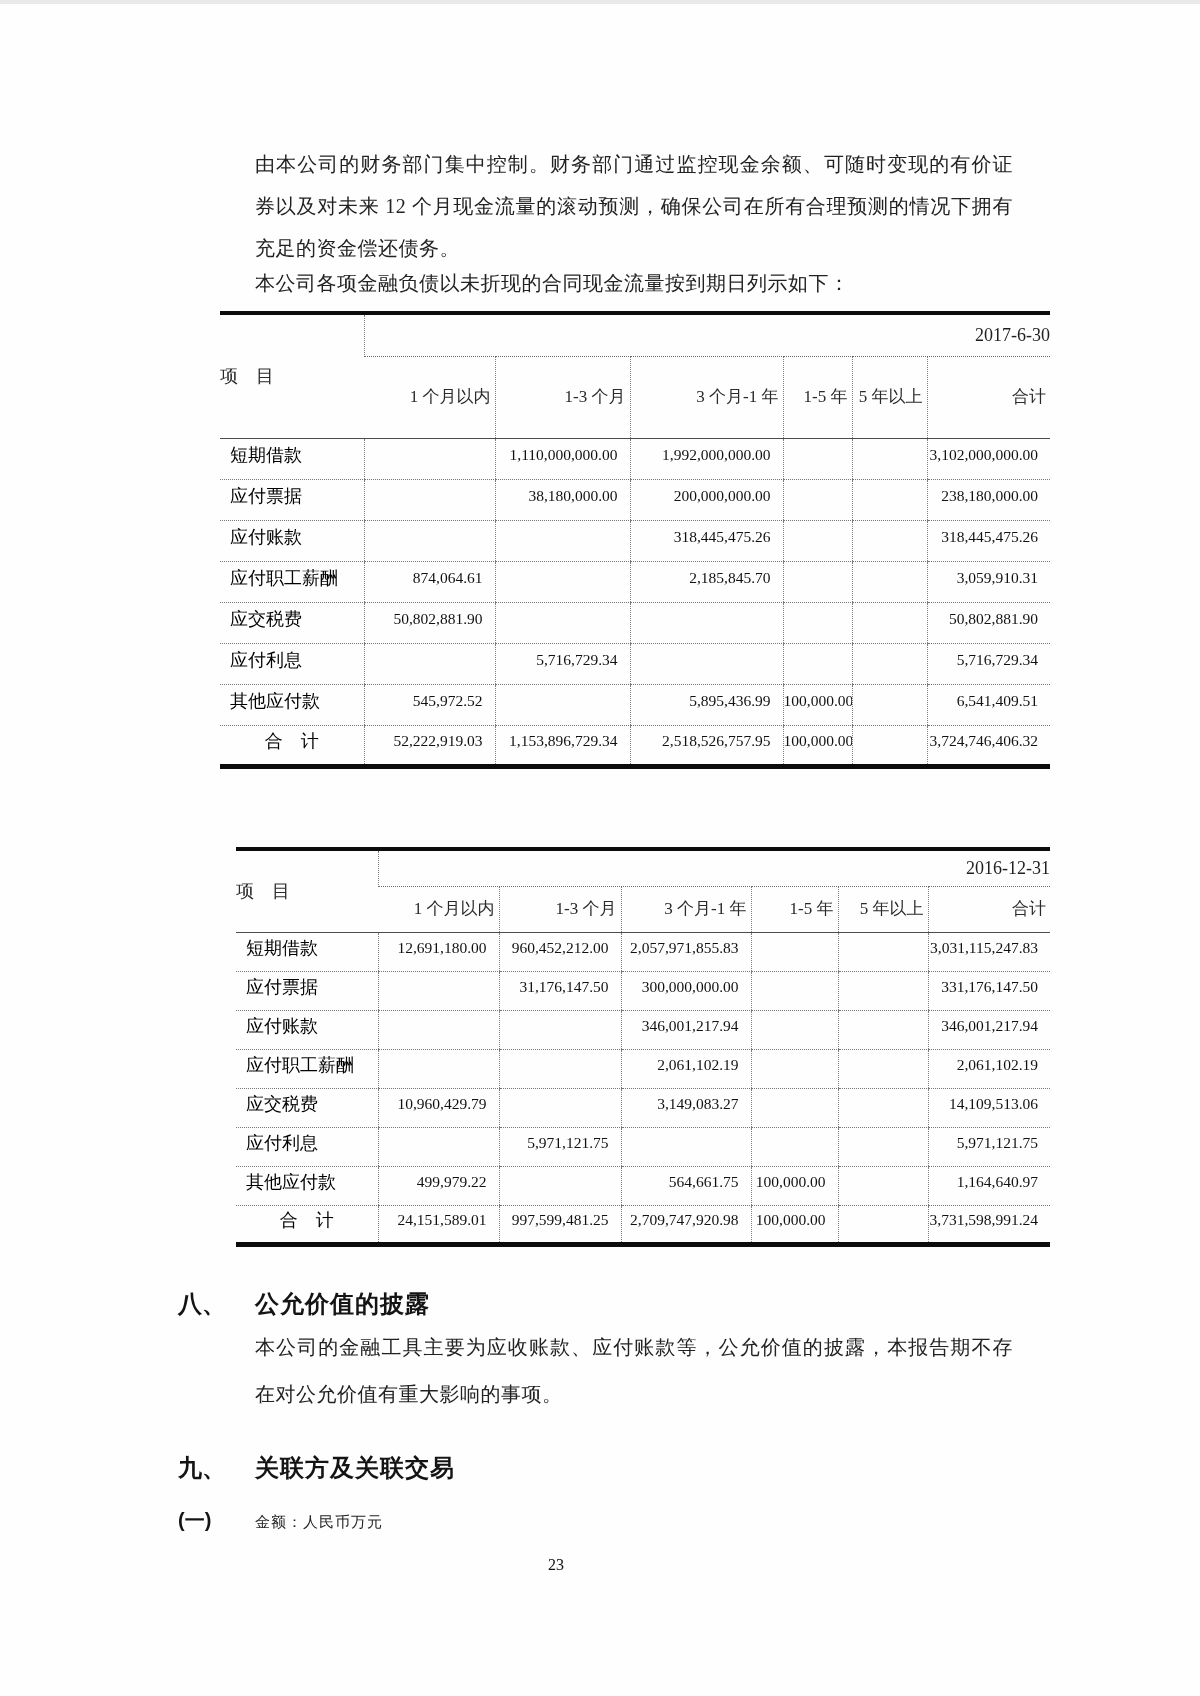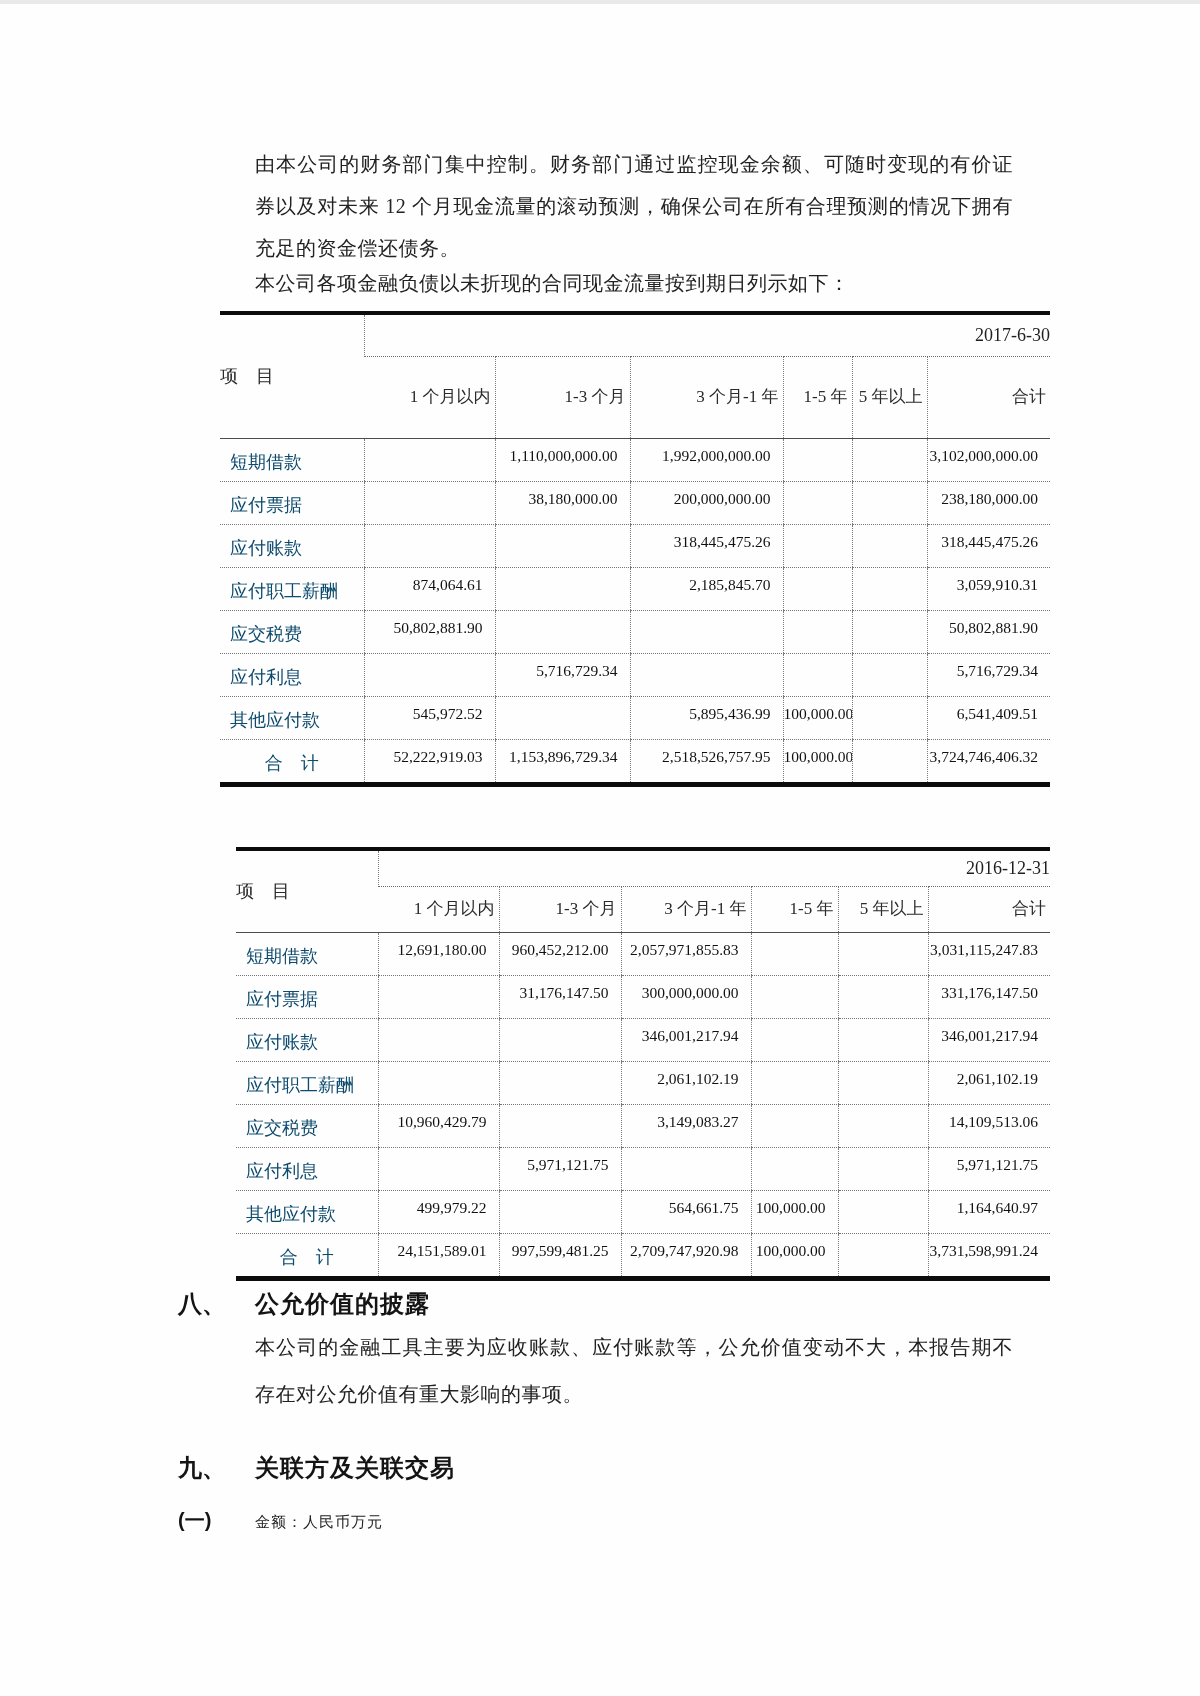--- a/index.html
+++ b/index.html
@@ -57,22 +57,22 @@
     font-size: 17px;
     color: #2a2a2a;
     padding: 2px 4px;
     border-bottom: 1px solid #4c4c4c;
     line-height: 1.6;
   }
   .data-row td { border-bottom: 1px dotted #767676; }
   .row-label {
     text-align: left;
     font-size: 18px;
-    color: #0c4a6e;
-    padding: 11px 0 7px 10px;
+    color: #000000;
+    padding: 0 0 7px 10px;
     vertical-align: bottom;
   }
   .num {
     text-align: right;
     font-size: 15.5px;
     color: #111;
     padding: 0 12px 8px 0;
     vertical-align: bottom;
     white-space: nowrap;
   }
@@ -344,26 +344,27 @@
           </tr>
         </tbody>
       </table>
     </div>
 
   <div class="section-heading" id="sec8-heading">
     <span class="sec-num">八、</span>
     <span class="sec-title">公允价值的披露</span>
   </div>
 
-  <p class="para" id="sec8-body">本公司的金融工具主要为应收账款、应付账款等，公允价值变动不大，本报告期不存在对公允价值有重大影响的事项。</p>
+  <p class="para" id="sec8-body">本公司的金融工具主要为应收账款、应付账款等，公允价值的披露，本报告期不存在对公允价值有重大影响的事项。</p>
 
   <div class="section-heading" id="sec9-heading">
     <span class="sec-num">九、</span>
     <span class="sec-title">关联方及关联交易</span>
   </div>
 
   <div class="subsection-row">
     <span class="sub-num">(一)</span>
     <span class="unit-note">金额：人民币万元</span>
   </div>
 
+  <div class="page-number">23</div>
 
 </div>
 
 </body></html>

